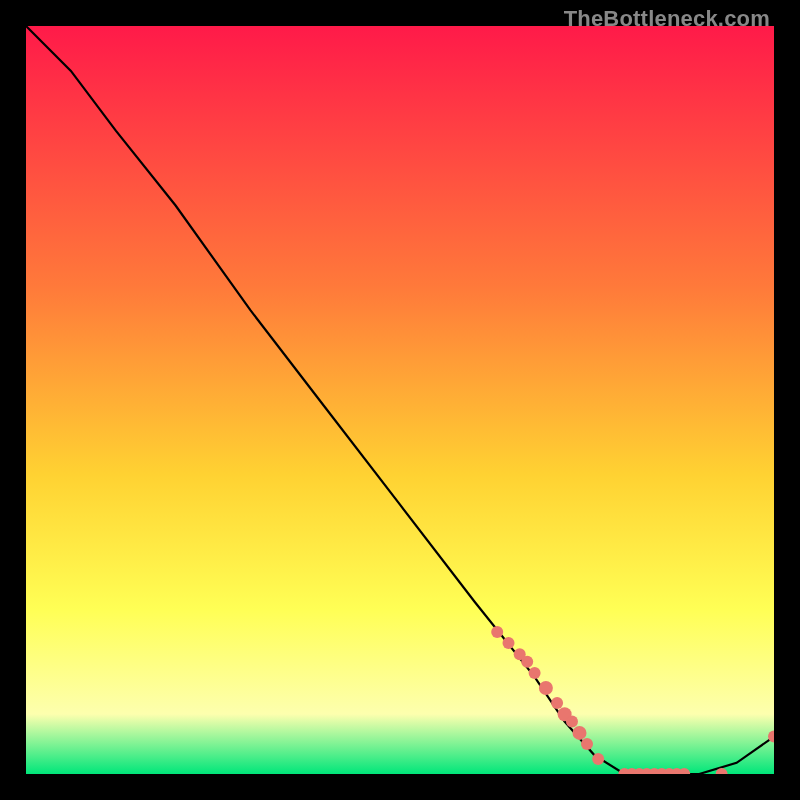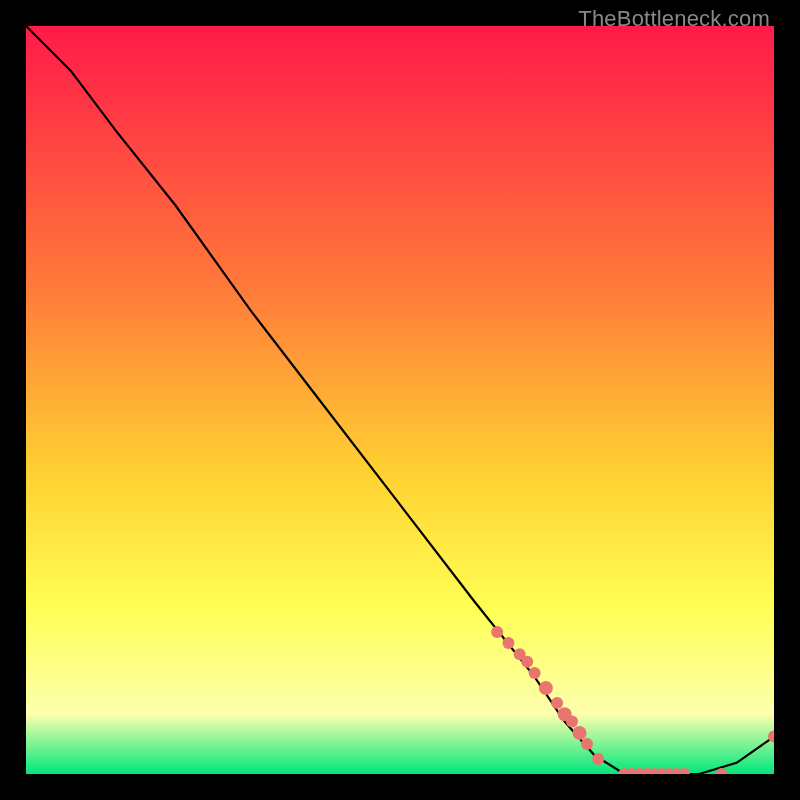--- a/index.html
+++ b/index.html
@@ -17,21 +17,21 @@
     top: 26px;
     width: 748px;
     height: 748px;
   }
   .watermark {
     position: absolute;
     top: 6px;
     right: 30px;
     font-size: 22px;
     color: #888;
-    font-weight: 400;
+    font-weight: 700;
     letter-spacing: 0.2px;
     text-align: center;
   }
   svg { display: block; }
 </style>
 </head>
 <body>
 
 <div class="watermark">TheBottleneck.com</div>
 

